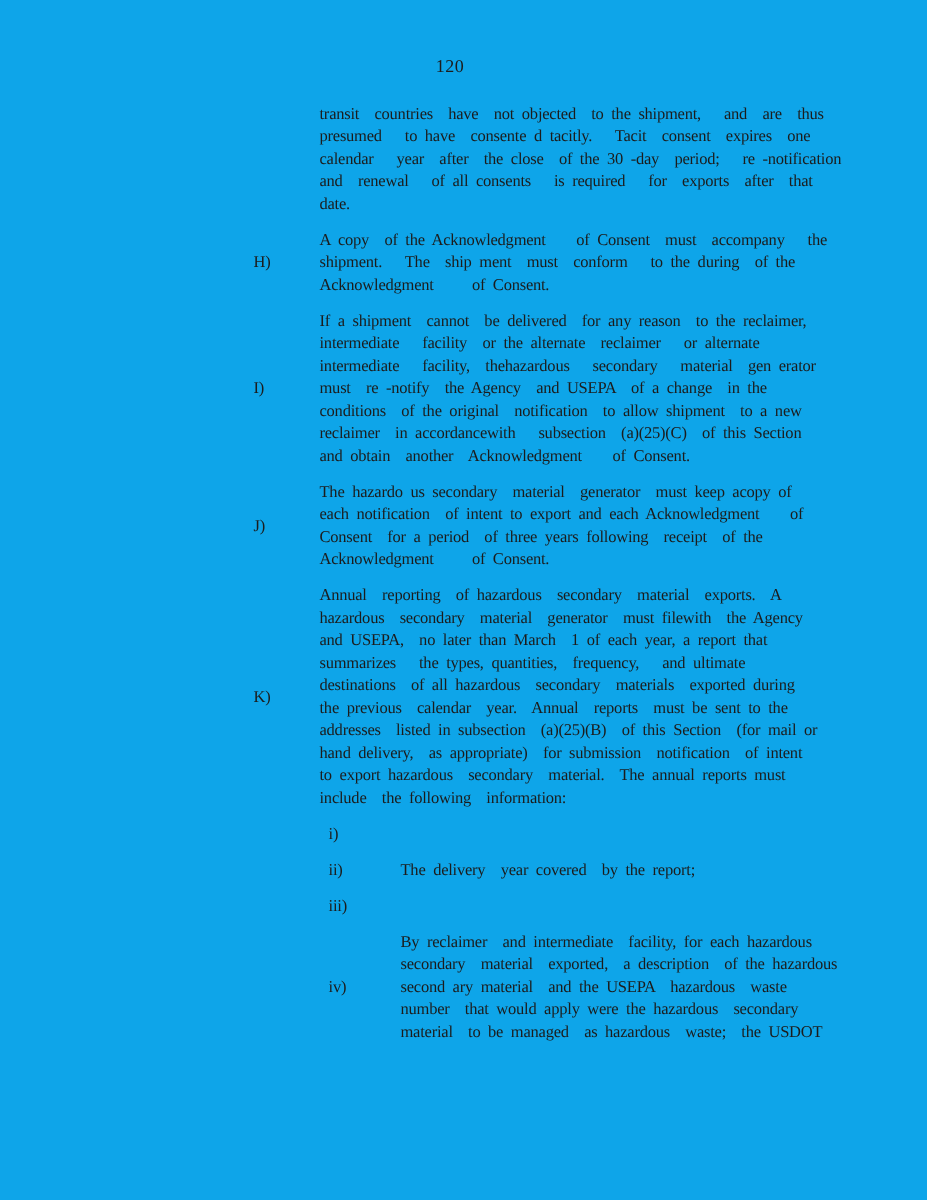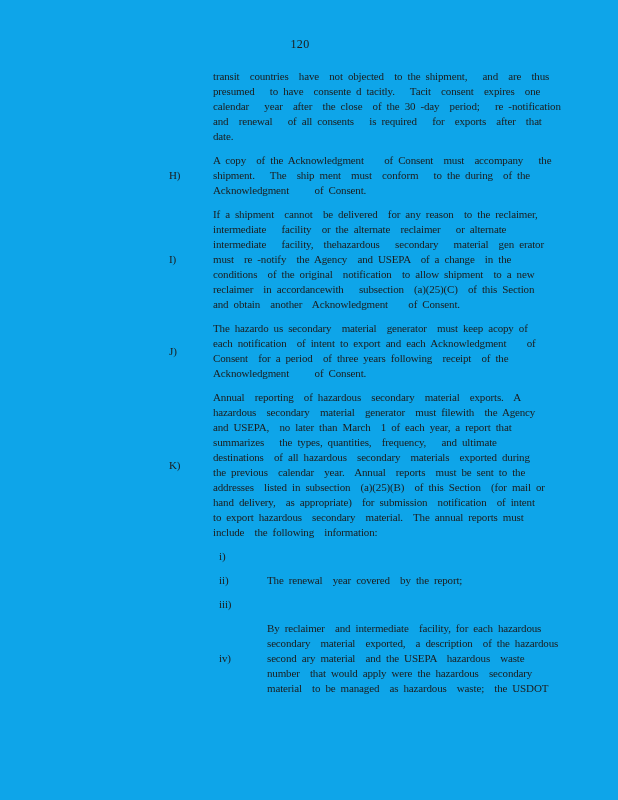--- a/index.html
+++ b/index.html
@@ -110,21 +110,21 @@
 to export hazardous  secondary  material.  The annual reports must
 include  the following  information:</div>
     </div>
 
     <div class="para lvl2">
       <span class="marker">i)</span>
     </div>
 
     <div class="para lvl2">
       <span class="marker">ii)</span>
-      <div class="ptext">The renewal  year covered  by the report;</div>
+      <div class="ptext">The delivery  year covered  by the report;</div>
     </div>
 
     <div class="para lvl2">
       <span class="marker">iii)</span>
     </div>
 
     <div class="para lvl2">
       <span class="marker">iv)</span>
       <div class="ptext">By reclaimer  and intermediate  facility, for each hazardous
 secondary  material  exported,  a description  of the hazardous

